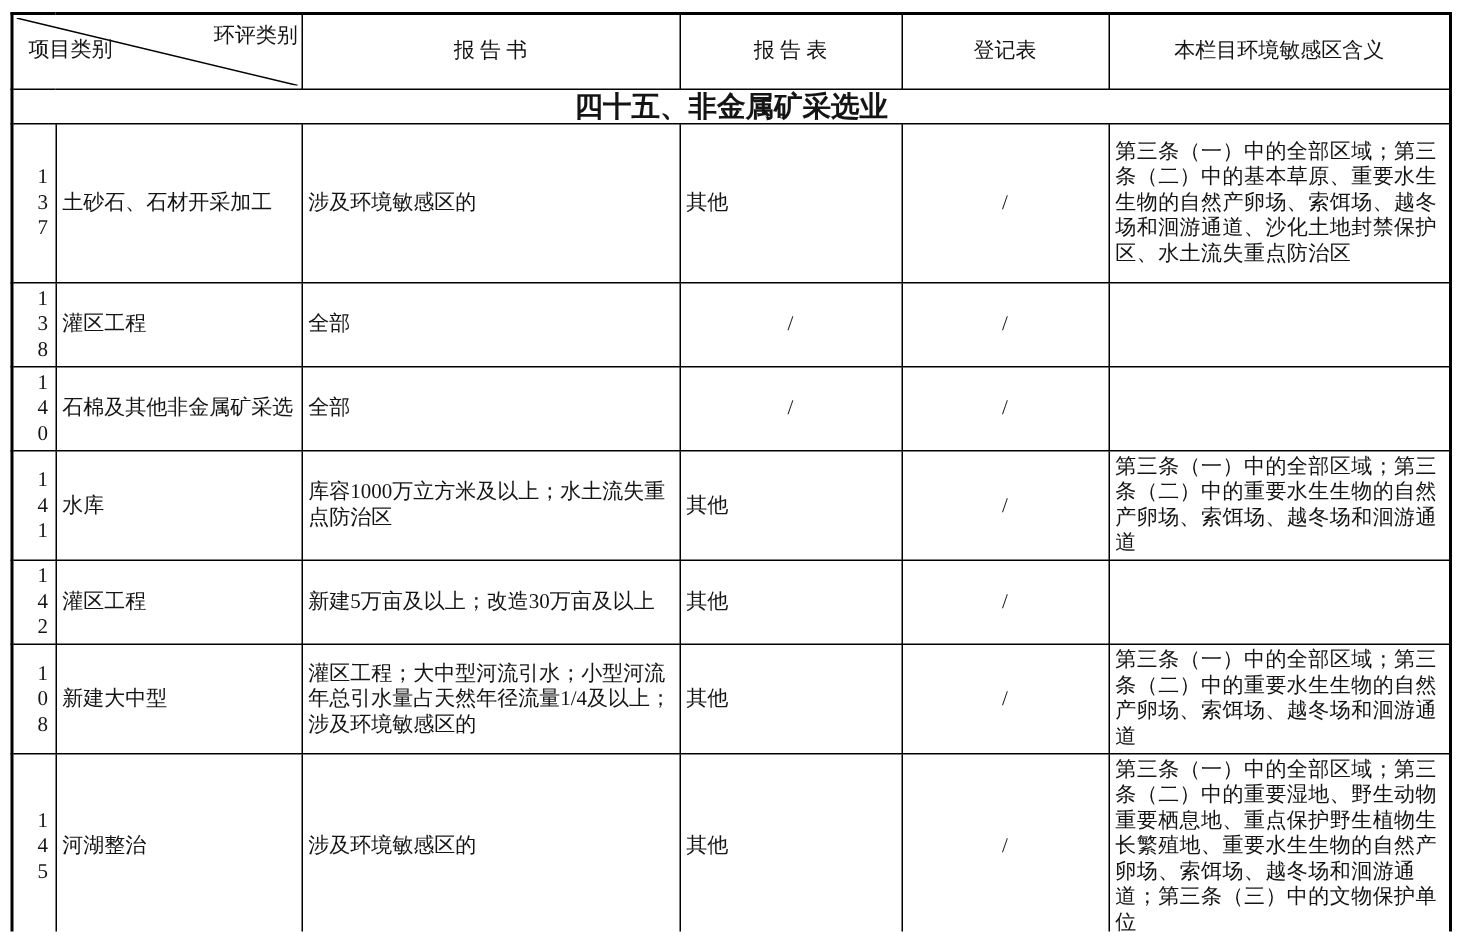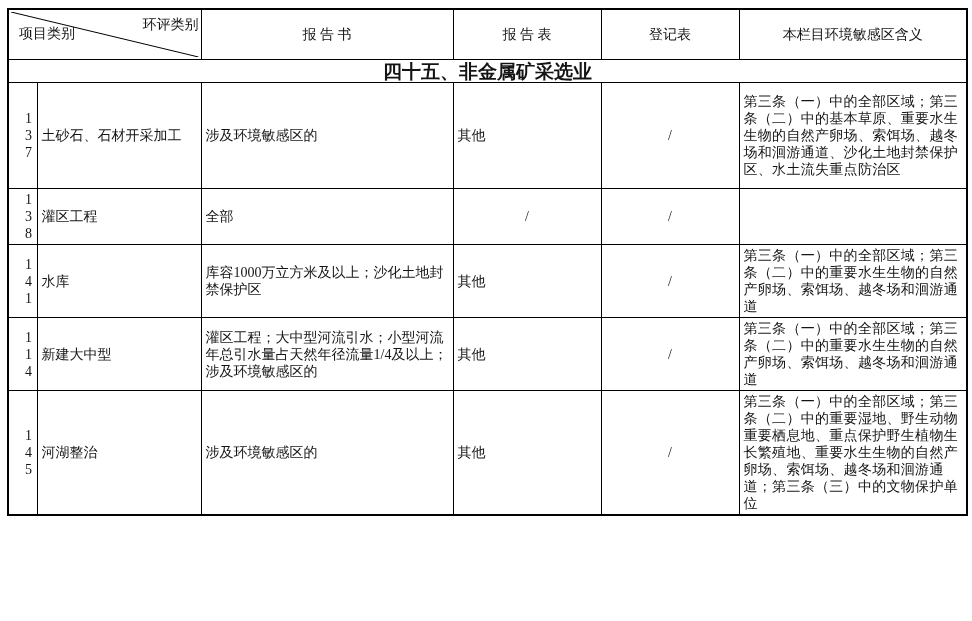--- a/index.html
+++ b/index.html
@@ -85,34 +85,50 @@
     <tr style="height:34px">
       <td class="num">138</td>
       <td>灌区工程</td>
       <td>全部</td>
       <td class="c">/</td>
       <td class="c">/</td>
       <td class="sens"></td>
     </tr>
 
 
+    <tr style="height:33px">
+      <td class="num">140</td>
+      <td>石棉及其他非金属矿采选</td>
+      <td>全部</td>
+      <td class="c">/</td>
+      <td class="c">/</td>
+      <td class="sens"></td>
+    </tr>
 
 
     <tr style="height:53px">
       <td class="num">141</td>
       <td>水库</td>
-      <td>库容1000万立方米及以上；沙化土地封禁保护区</td>
+      <td>库容1000万立方米及以上；水土流失重点防治区</td>
       <td>其他</td>
       <td class="c">/</td>
       <td class="sens">第三条（一）中的全部区域；第三条（二）中的重要水生生物的自然产卵场、索饵场、越冬场和洄游通道</td>
     </tr>
 
+    <tr style="height:33px">
+      <td class="num">142</td>
+      <td>灌区工程</td>
+      <td>新建5万亩及以上；改造30万亩及以上</td>
+      <td>其他</td>
+      <td class="c">/</td>
+      <td class="sens"></td>
+    </tr>
 
     <tr style="height:69px">
-      <td class="num">114</td>
+      <td class="num">108</td>
       <td>新建大中型</td>
       <td>灌区工程；大中型河流引水；小型河流年总引水量占天然年径流量1/4及以上；涉及环境敏感区的</td>
       <td>其他</td>
       <td class="c">/</td>
       <td class="sens">第三条（一）中的全部区域；第三条（二）中的重要水生生物的自然产卵场、索饵场、越冬场和洄游通道</td>
     </tr>
 
 
     <tr style="height:101px">
       <td class="num">145</td>

